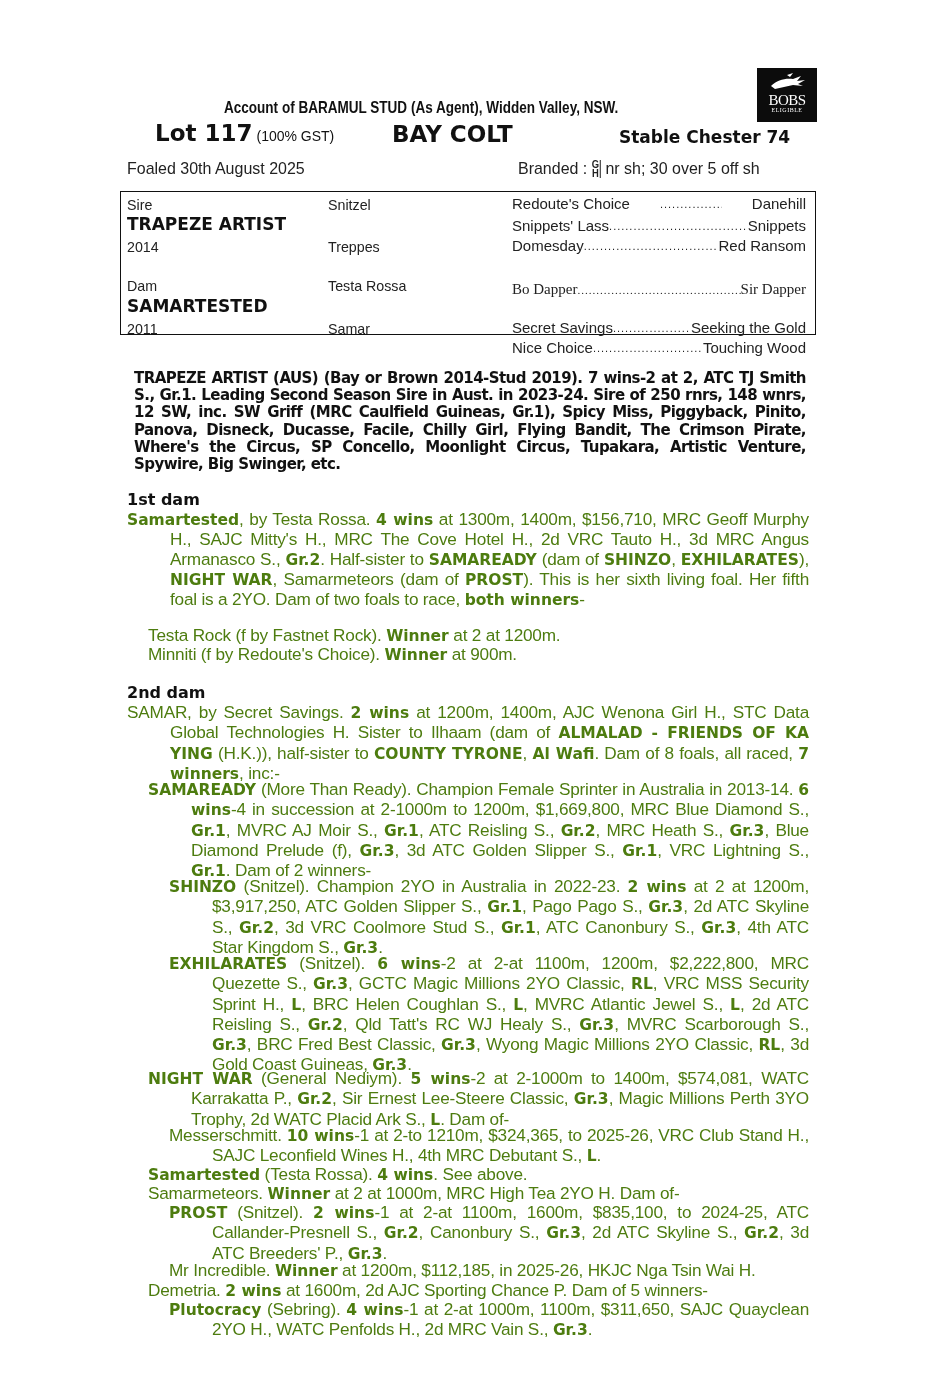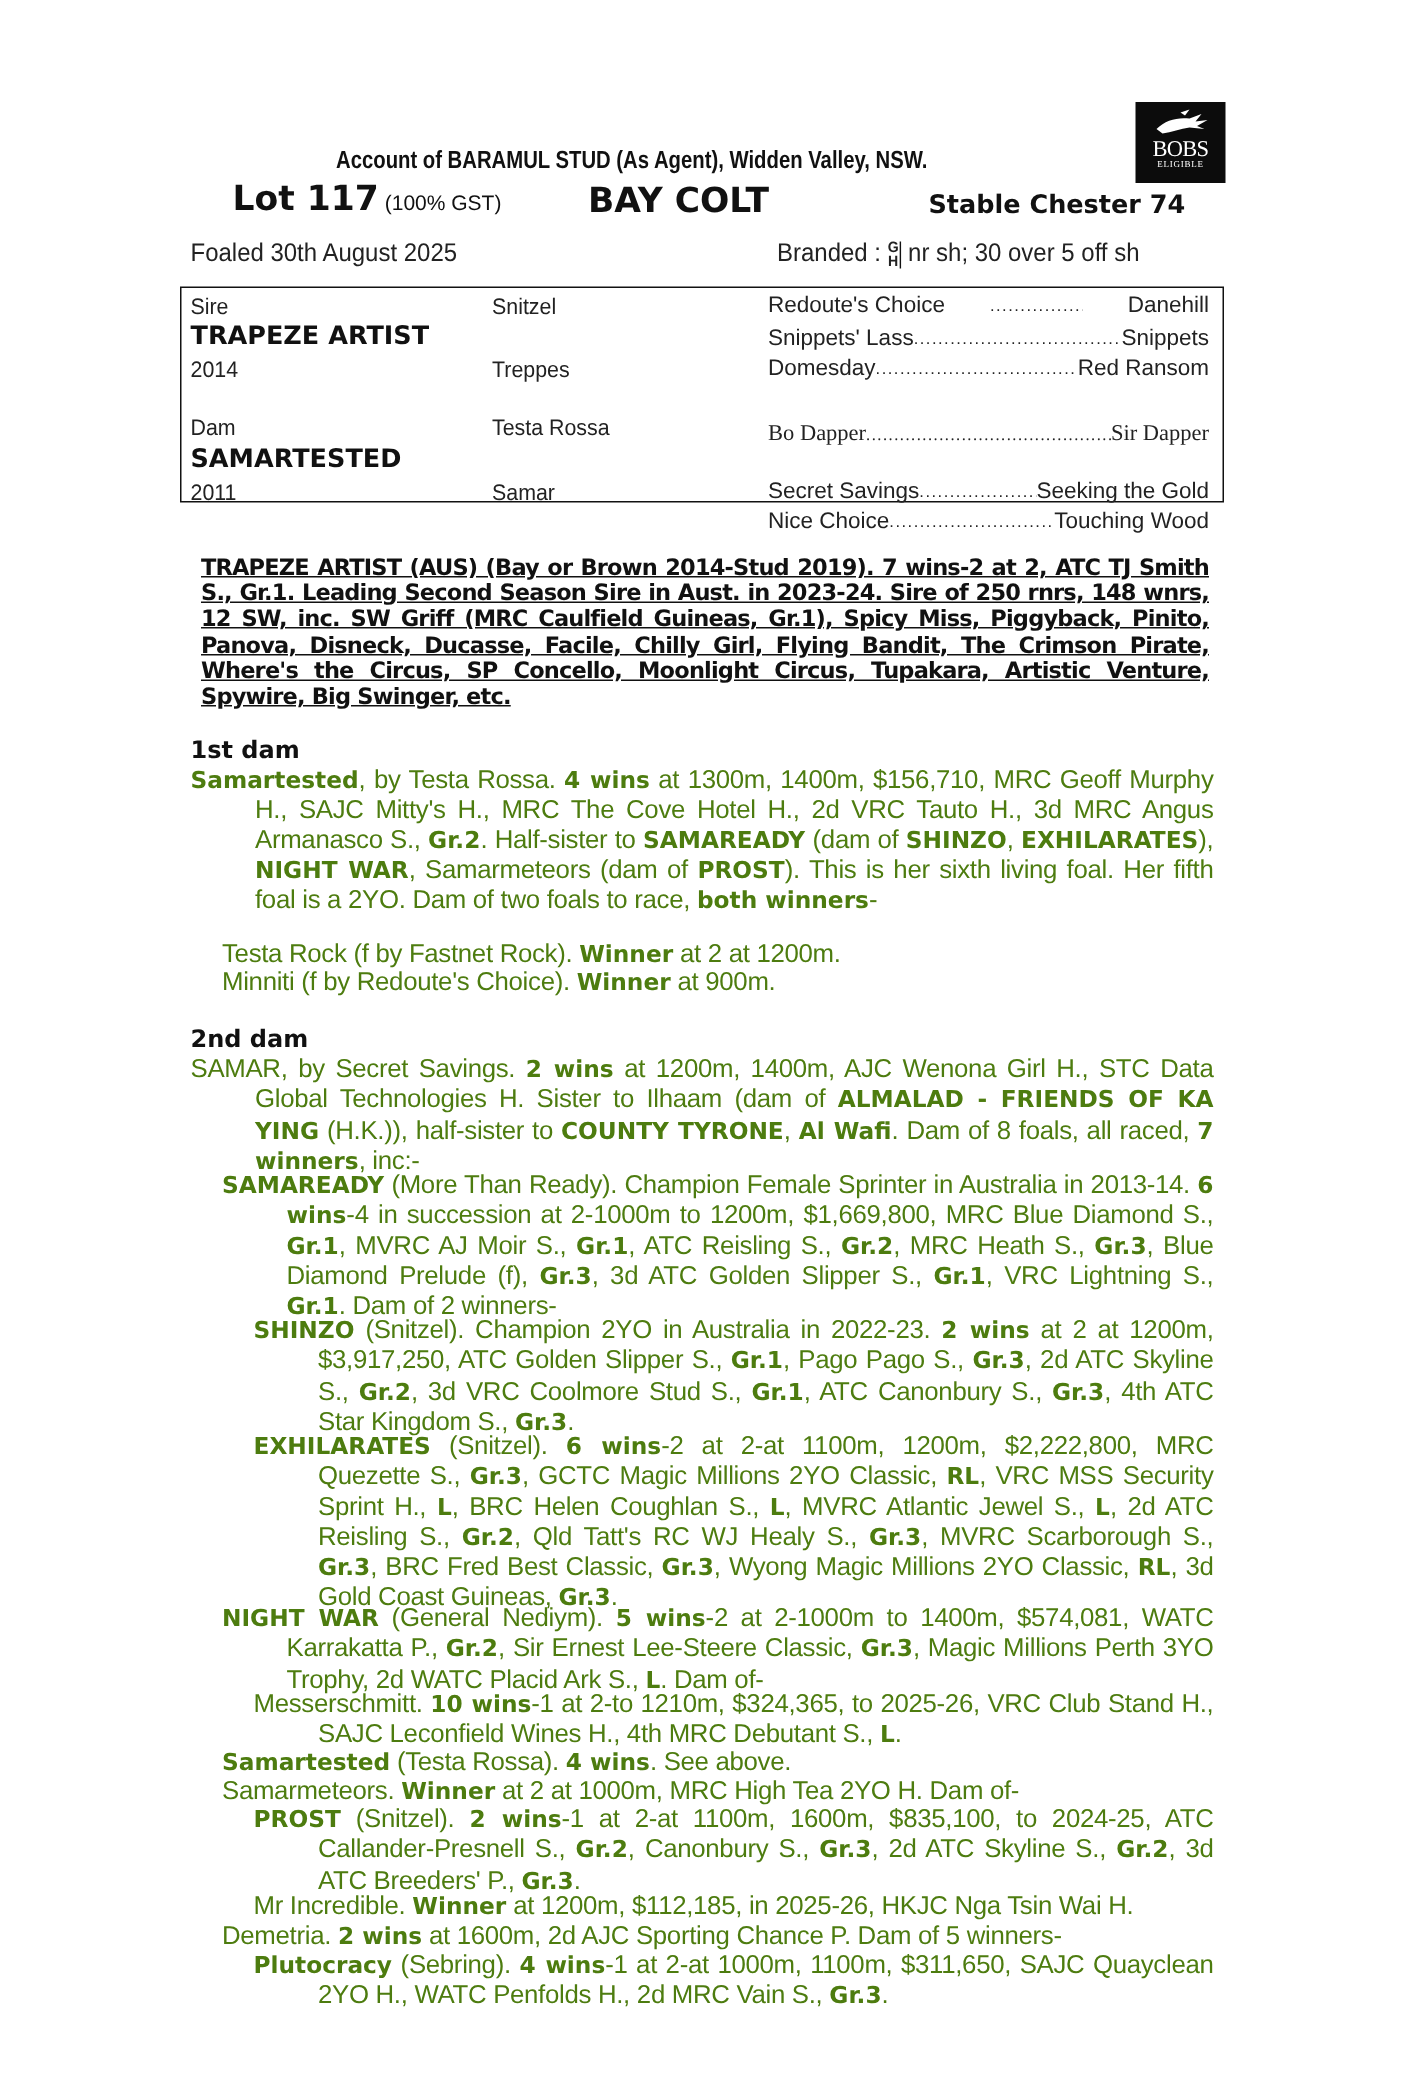--- a/index.html
+++ b/index.html
@@ -18,21 +18,21 @@
     .branded { position: absolute; left: 518px; top: 159px; font-size: 17px; white-space: nowrap; color:#222; transform: scaleX(0.94); transform-origin: left top;}
     .brand-mark { display: inline-block; font-weight: bold; font-size: 10px; line-height: 9px; vertical-align: -3px; border-right: 1.5px solid #111; padding-right: 1px; text-align:center; }
     .pedigree { position: absolute; left: 120px; top: 191px; width: 696px; height: 144px; border: 1.5px solid #111; box-sizing: border-box; }
     .ped-cell { position: absolute; font-size: 15px; color:#222; white-space: nowrap; transform: scaleX(0.95); transform-origin: left top; }
     .ped-name { position: absolute; font-family: "DejaVu Sans", sans-serif; font-weight: bold; font-size: 17px; white-space: nowrap; }
     .gg { position: absolute; left: 391px; width: 294px; font-size: 15px; color:#222; display: flex; white-space: nowrap; }
     .gg .l { flex: 0 0 auto; }
     .gg .dots { flex: 1 1 auto; overflow: hidden; letter-spacing: 1px; font-size: 11px; line-height: 18px; }
     .gg .dots::before { content: "................................................................................................................"; }
     .gg .r { flex: 0 0 auto; }
-    .sire-para { position: absolute; left: 134px; top: 370px; width: 672px; font-family: "DejaVu Sans", sans-serif; font-weight: bold; font-size: 15px; line-height: 17.2px; text-align: justify; letter-spacing: -0.55px; text-decoration: underline; }
+    .sire-para { position: absolute; left: 134px; top: 370px; width: 672px; font-family: "DejaVu Sans", sans-serif; font-weight: bold; font-size: 15px; line-height: 17.2px; text-align: justify; letter-spacing: -0.55px; }
     .section-h { position: absolute; left: 127px; font-family: "DejaVu Sans", sans-serif; font-weight: bold; font-size: 16px; }
     .p { position: absolute; font-size: 17.2px; line-height: 19.3px; text-align: justify; color: #4d7c0f; letter-spacing: -0.2px; }
     .p b { font-family: "DejaVu Sans", sans-serif; font-size: 15.5px; letter-spacing: 0; }
   </style>
 </head>
 <body>
 
 <div class="logo">
   <svg class="horse" width="40" height="20" viewBox="0 0 40 20">
     <path d="M4 14 C10 8, 18 6, 26 7 L34 4 L30 9 L38 8 L31 12 L36 14 L26 13 C20 14, 14 16, 8 17 Z" fill="#fff"></path>

